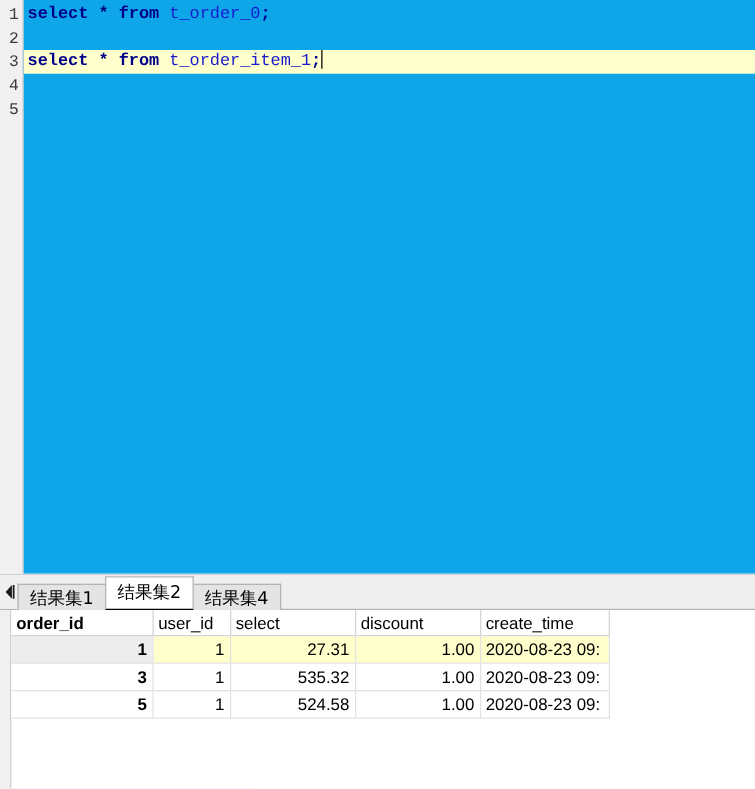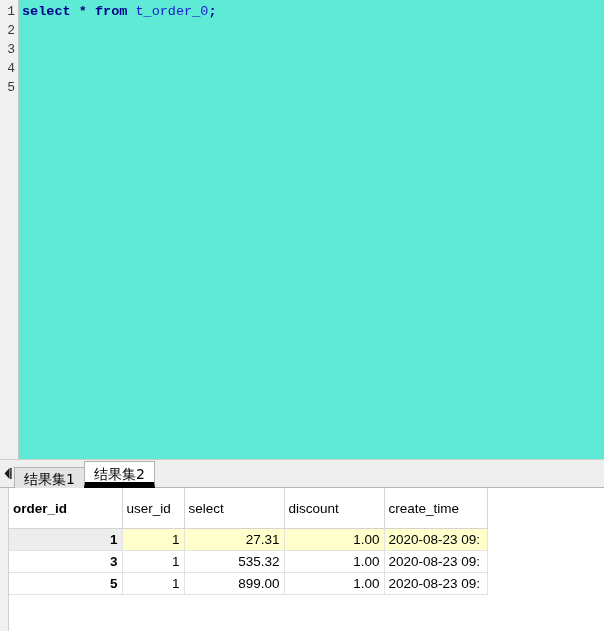--- a/index.html
+++ b/index.html
@@ -47,21 +47,21 @@
     padding-right: 3px;
     font-family: "Liberation Mono", monospace;
     font-size: 13px;
     color: #3b3b3b;
     box-sizing: border-box;
   }
   .code {
     position: relative;
     flex: 1;
     padding-top: 2px;
-    background: #5eead4;
+    background: #0ea5e9;
     overflow: hidden;
   }
   .cline {
     height: 19px;
     line-height: 19px;
     font-family: "Liberation Mono", monospace;
     font-size: 13.5px;
     white-space: pre;
     padding-left: 3px;
     box-sizing: border-box;
@@ -135,21 +135,21 @@
     white-space: nowrap;
     position: relative;
     top: 3px;
   }
   .tab.active {
     background: #ffffff;
     height: 27px;
     line-height: 25px;
     top: 1px;
     z-index: 3;
-    border-bottom: 6px solid #000000;
+    border-bottom: 1px solid #000000;
   }
 
   
   .grid-wrap {
     flex: 1;
     display: flex;
     background: #ffffff;
     overflow: hidden;
     position: relative;
   }
@@ -164,21 +164,21 @@
     overflow: hidden;
     position: relative;
   }
   table.rs {
     border-collapse: collapse;
     table-layout: fixed;
     width: 478px;
     font-size: 13.5px;
   }
   table.rs th {
-    height: 40px;
+    height: 20px;
     background: #ffffff;
     border-right: 1px solid #d4d4d4;
     border-bottom: 1px solid #d4d4d4;
     text-align: left;
     padding: 0 4px;
     font-weight: normal;
     color: #000000;
     font-family: "Liberation Sans", sans-serif;
     overflow: hidden;
     white-space: nowrap;
@@ -234,36 +234,38 @@
     </div>
 
     <div class="code">
 
       <div class="cline"><span class="kw">select</span> <span class="op">*</span> <span class="kw">from</span> <span class="ident">t_order_0</span><span class="punct">;</span></div>
 
 
       <div class="cline"><span></span></div>
 
 
+      <div class="cline hl"><span class="kw">select</span> <span class="op">*</span> <span class="kw">from</span> <span class="ident">t_order_item_1</span><span class="punct">;</span><span class="caret"></span></div>
 
     </div>
   </div>
 
   <div class="tabbar">
 
     <div class="collapse-handle">
       <svg width="11" height="13" viewBox="0 0 11 13" aria-hidden="true">
         <path d="M7.5 1 L2.5 6.5 L7.5 12 Z" fill="#1a1a1a"></path>
         <rect x="8.2" y="1" width="1.4" height="11" fill="#1a1a1a"></rect>
       </svg>
     </div>
 
     <div class="tabs">
       <div class="tab">结果集1</div>
       <div class="tab active">结果集2</div>
+      <div class="tab">结果集4</div>
     </div>
   </div>
 
   <div class="grid-wrap">
 
     <div class="row-gutter"></div>
 
     <div class="grid">
       <table class="rs">
         <colgroup>
@@ -293,21 +295,21 @@
           <tr>
             <td class="rowhead">3</td>
             <td class="num">1</td>
             <td class="num">535.32</td>
             <td class="num">1.00</td>
             <td>2020-08-23 09:</td>
           </tr>
           <tr>
             <td class="rowhead">5</td>
             <td class="num">1</td>
-            <td class="num">899.00</td>
+            <td class="num">524.58</td>
             <td class="num">1.00</td>
             <td>2020-08-23 09:</td>
           </tr>
         </tbody>
       </table>
     </div>
   </div>
 
 </div>
 

